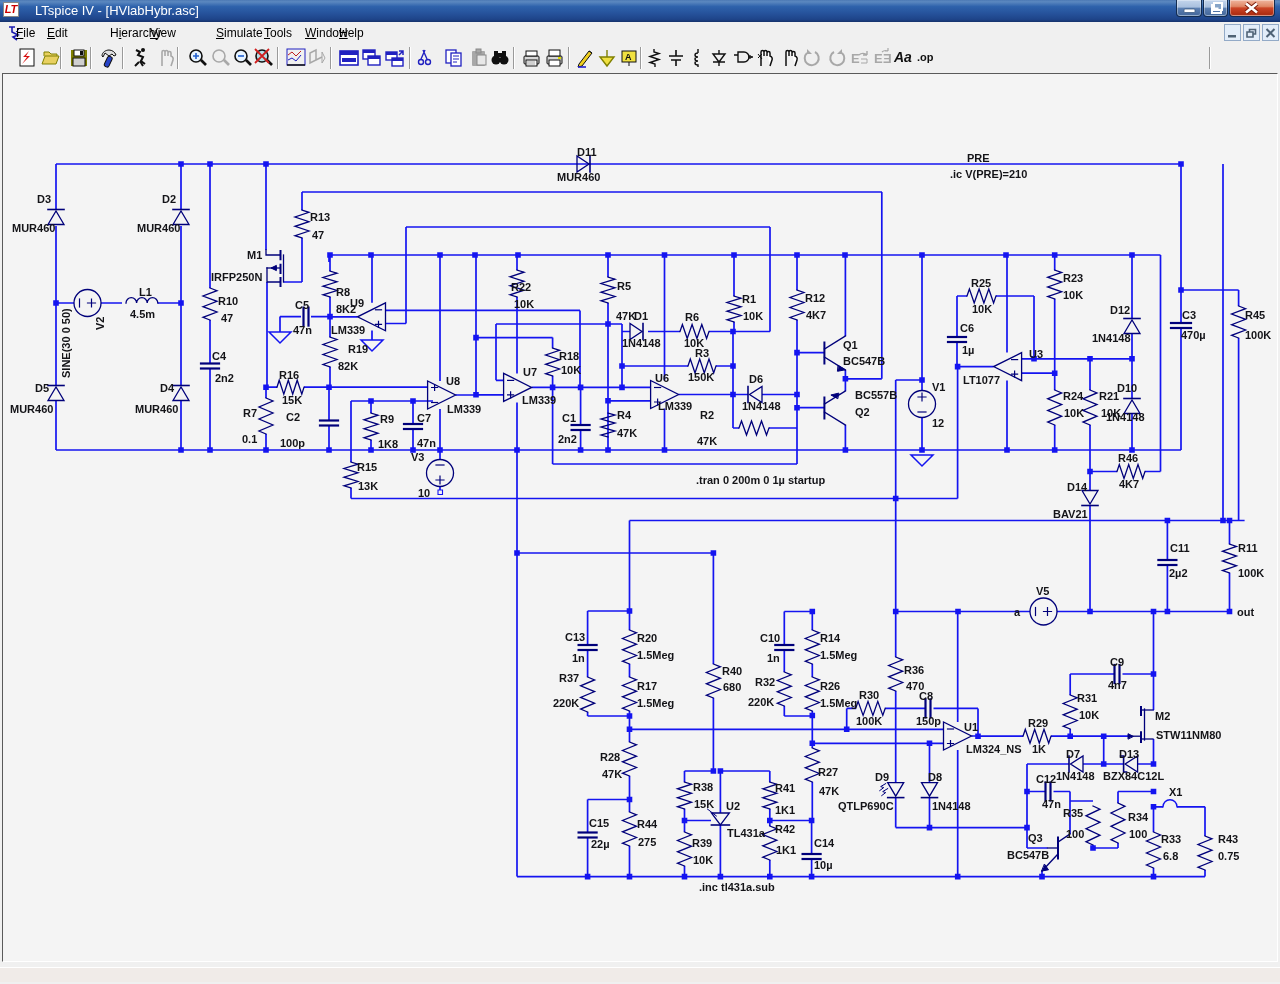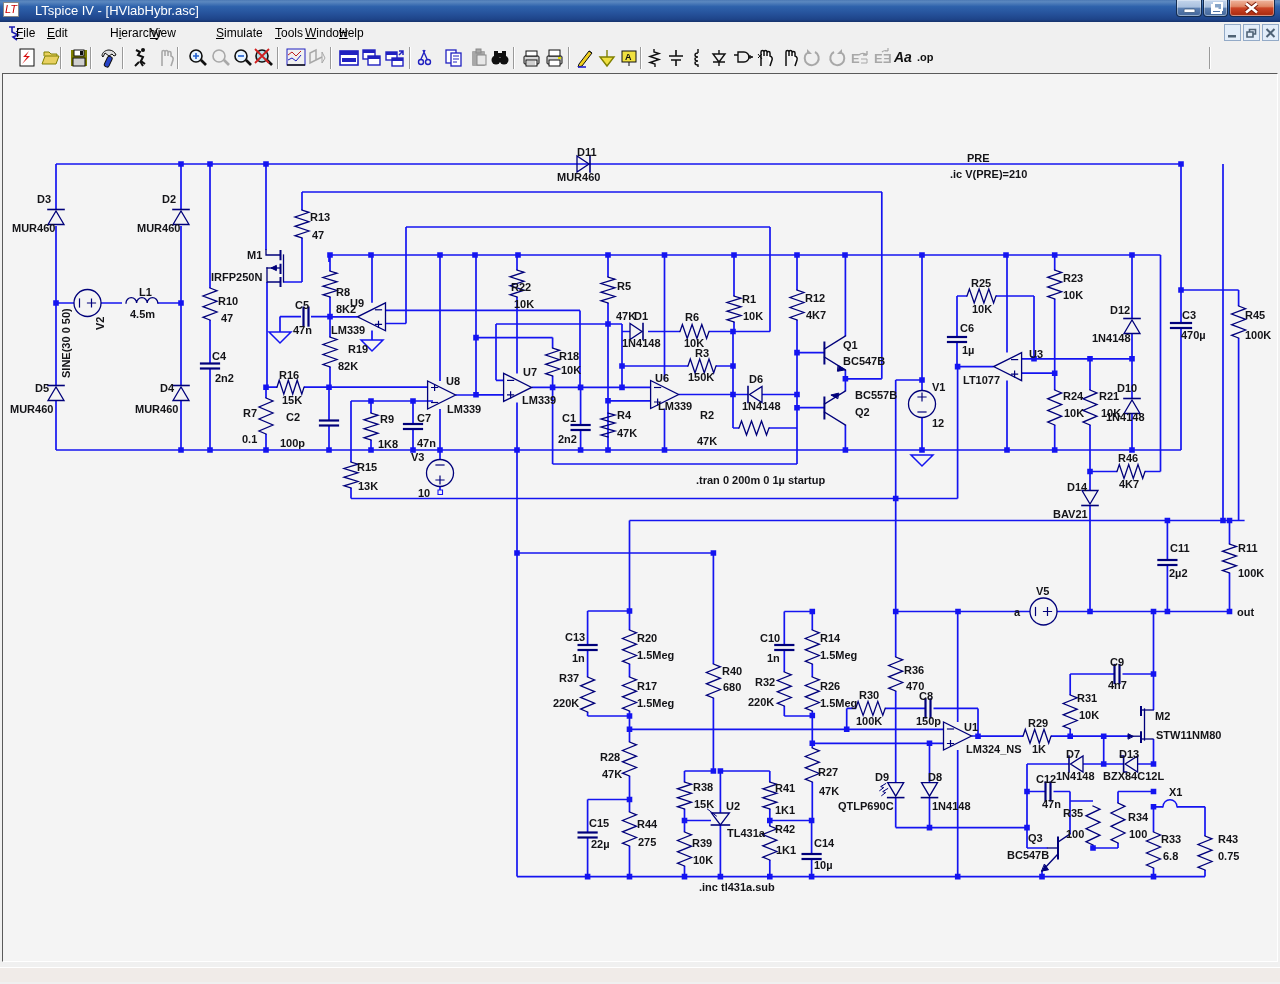--- a/index.html
+++ b/index.html
@@ -1,17 +1,17 @@
 <!DOCTYPE html>
 <html><head><meta charset="utf-8"><style>
 *{margin:0;padding:0;box-sizing:border-box}
 body{width:1280px;height:984px;position:relative;font-family:"Liberation Sans",sans-serif;background:#f0f0f0;overflow:hidden}
 #titlebar{position:absolute;left:0;top:0;width:1280px;height:22px;background:linear-gradient(#4c79b4 0%,#5b88c0 8%,#2e62ab 30%,#26539c 60%,#1e4489 88%,#16316b 100%);}
 #titlebar .tit{position:absolute;left:35px;top:3px;color:#fff;font-size:13px;}
-#logo{position:absolute;left:3px;top:2px;width:16px;height:15px;background:#fff;border:1px solid #888;font-style:italic;font-weight:normal;color:#c00;font-size:11px;line-height:13px;text-align:center}
+#logo{position:absolute;left:3px;top:2px;width:16px;height:15px;background:#fff;border:1px solid #888;font-style:italic;font-weight:bold;color:#c00;font-size:11px;line-height:13px;text-align:center}
 #menubar{position:absolute;left:0;top:22px;width:1280px;height:22px;background:#f0f0f0;font-size:12px;color:#000}
 #menubar span.mi{position:absolute;top:4px}
 #menubar u{text-decoration:underline}
 #toolbar{position:absolute;left:0;top:44px;width:1280px;height:28px;background:#f0f0f0}
 #canvas{position:absolute;left:2px;top:73px;width:1276px;height:889px;background:#f4f4f4;border-left:1px solid #5a5a5a;border-top:1px solid #5a5a5a;border-right:1px solid #fff;border-bottom:1px solid #fff}
 #statusbar{position:absolute;left:0;top:967px;width:1280px;height:15px;background:#f0ebe8;border-top:1px solid #fff}
 .wbtn{position:absolute;top:0;height:17px;border:1px solid #132c50;border-top:none;border-radius:0 0 4px 4px;box-shadow:inset 0 0 0 1px rgba(255,255,255,.35)}
 .sep{position:absolute;top:3px;width:1px;height:22px;background:#9a9a9a;box-shadow:1px 0 0 #fff}
 .ticon{position:absolute;top:3px;width:22px;height:22px}
 </style></head><body>
@@ -34,21 +34,21 @@
 <div id="menubar">
  <svg style="position:absolute;left:7px;top:3px" width="17" height="17">
       <path d="M2,2h6m-3,0v5l6,3l-5,2l4,3" stroke="#1a1ab0" stroke-width="1.6" fill="none"></path>
       <path d="M13,3l-4,4" stroke="#1a1ab0" stroke-width="1"></path>
     </svg>
  <span class="mi" style="left:16px"><u>F</u>ile</span>
  <span class="mi" style="left:47px"><u>E</u>dit</span>
  <span class="mi" style="left:110px">H<u>i</u>erarchy</span>
  <span class="mi" style="left:150px"><u>V</u>iew</span>
  <span class="mi" style="left:216px"><u>S</u>imulate</span>
- <span class="mi" style="left:275px"><u>T</u>ools</span>
+ <span class="mi" style="left:264px"><u>T</u>ools</span>
  <span class="mi" style="left:305px"><u>W</u>indow</span>
  <span class="mi" style="left:339px"><u>H</u>elp</span>
  <svg style="position:absolute;left:1224px;top:2px" width="56" height="18">
   <rect x="0.5" y="0.5" width="16" height="16" fill="#e3edf9" stroke="#93aac7"></rect>
   <rect x="19.5" y="0.5" width="16" height="16" fill="#e3edf9" stroke="#93aac7"></rect>
   <rect x="38.5" y="0.5" width="16" height="16" fill="#e3edf9" stroke="#93aac7"></rect>
   <rect x="4" y="11" width="8" height="2.5" fill="#4f6275"></rect>
   <path d="M23,8h6v5h-6zM25.5,8v-2.5h6V10h-2.5" fill="none" stroke="#4f6275" stroke-width="1.6"></path>
   <path d="M42.5,5l8,8m0,-8l-8,8" stroke="#4f6275" stroke-width="2"></path>
  </svg>

